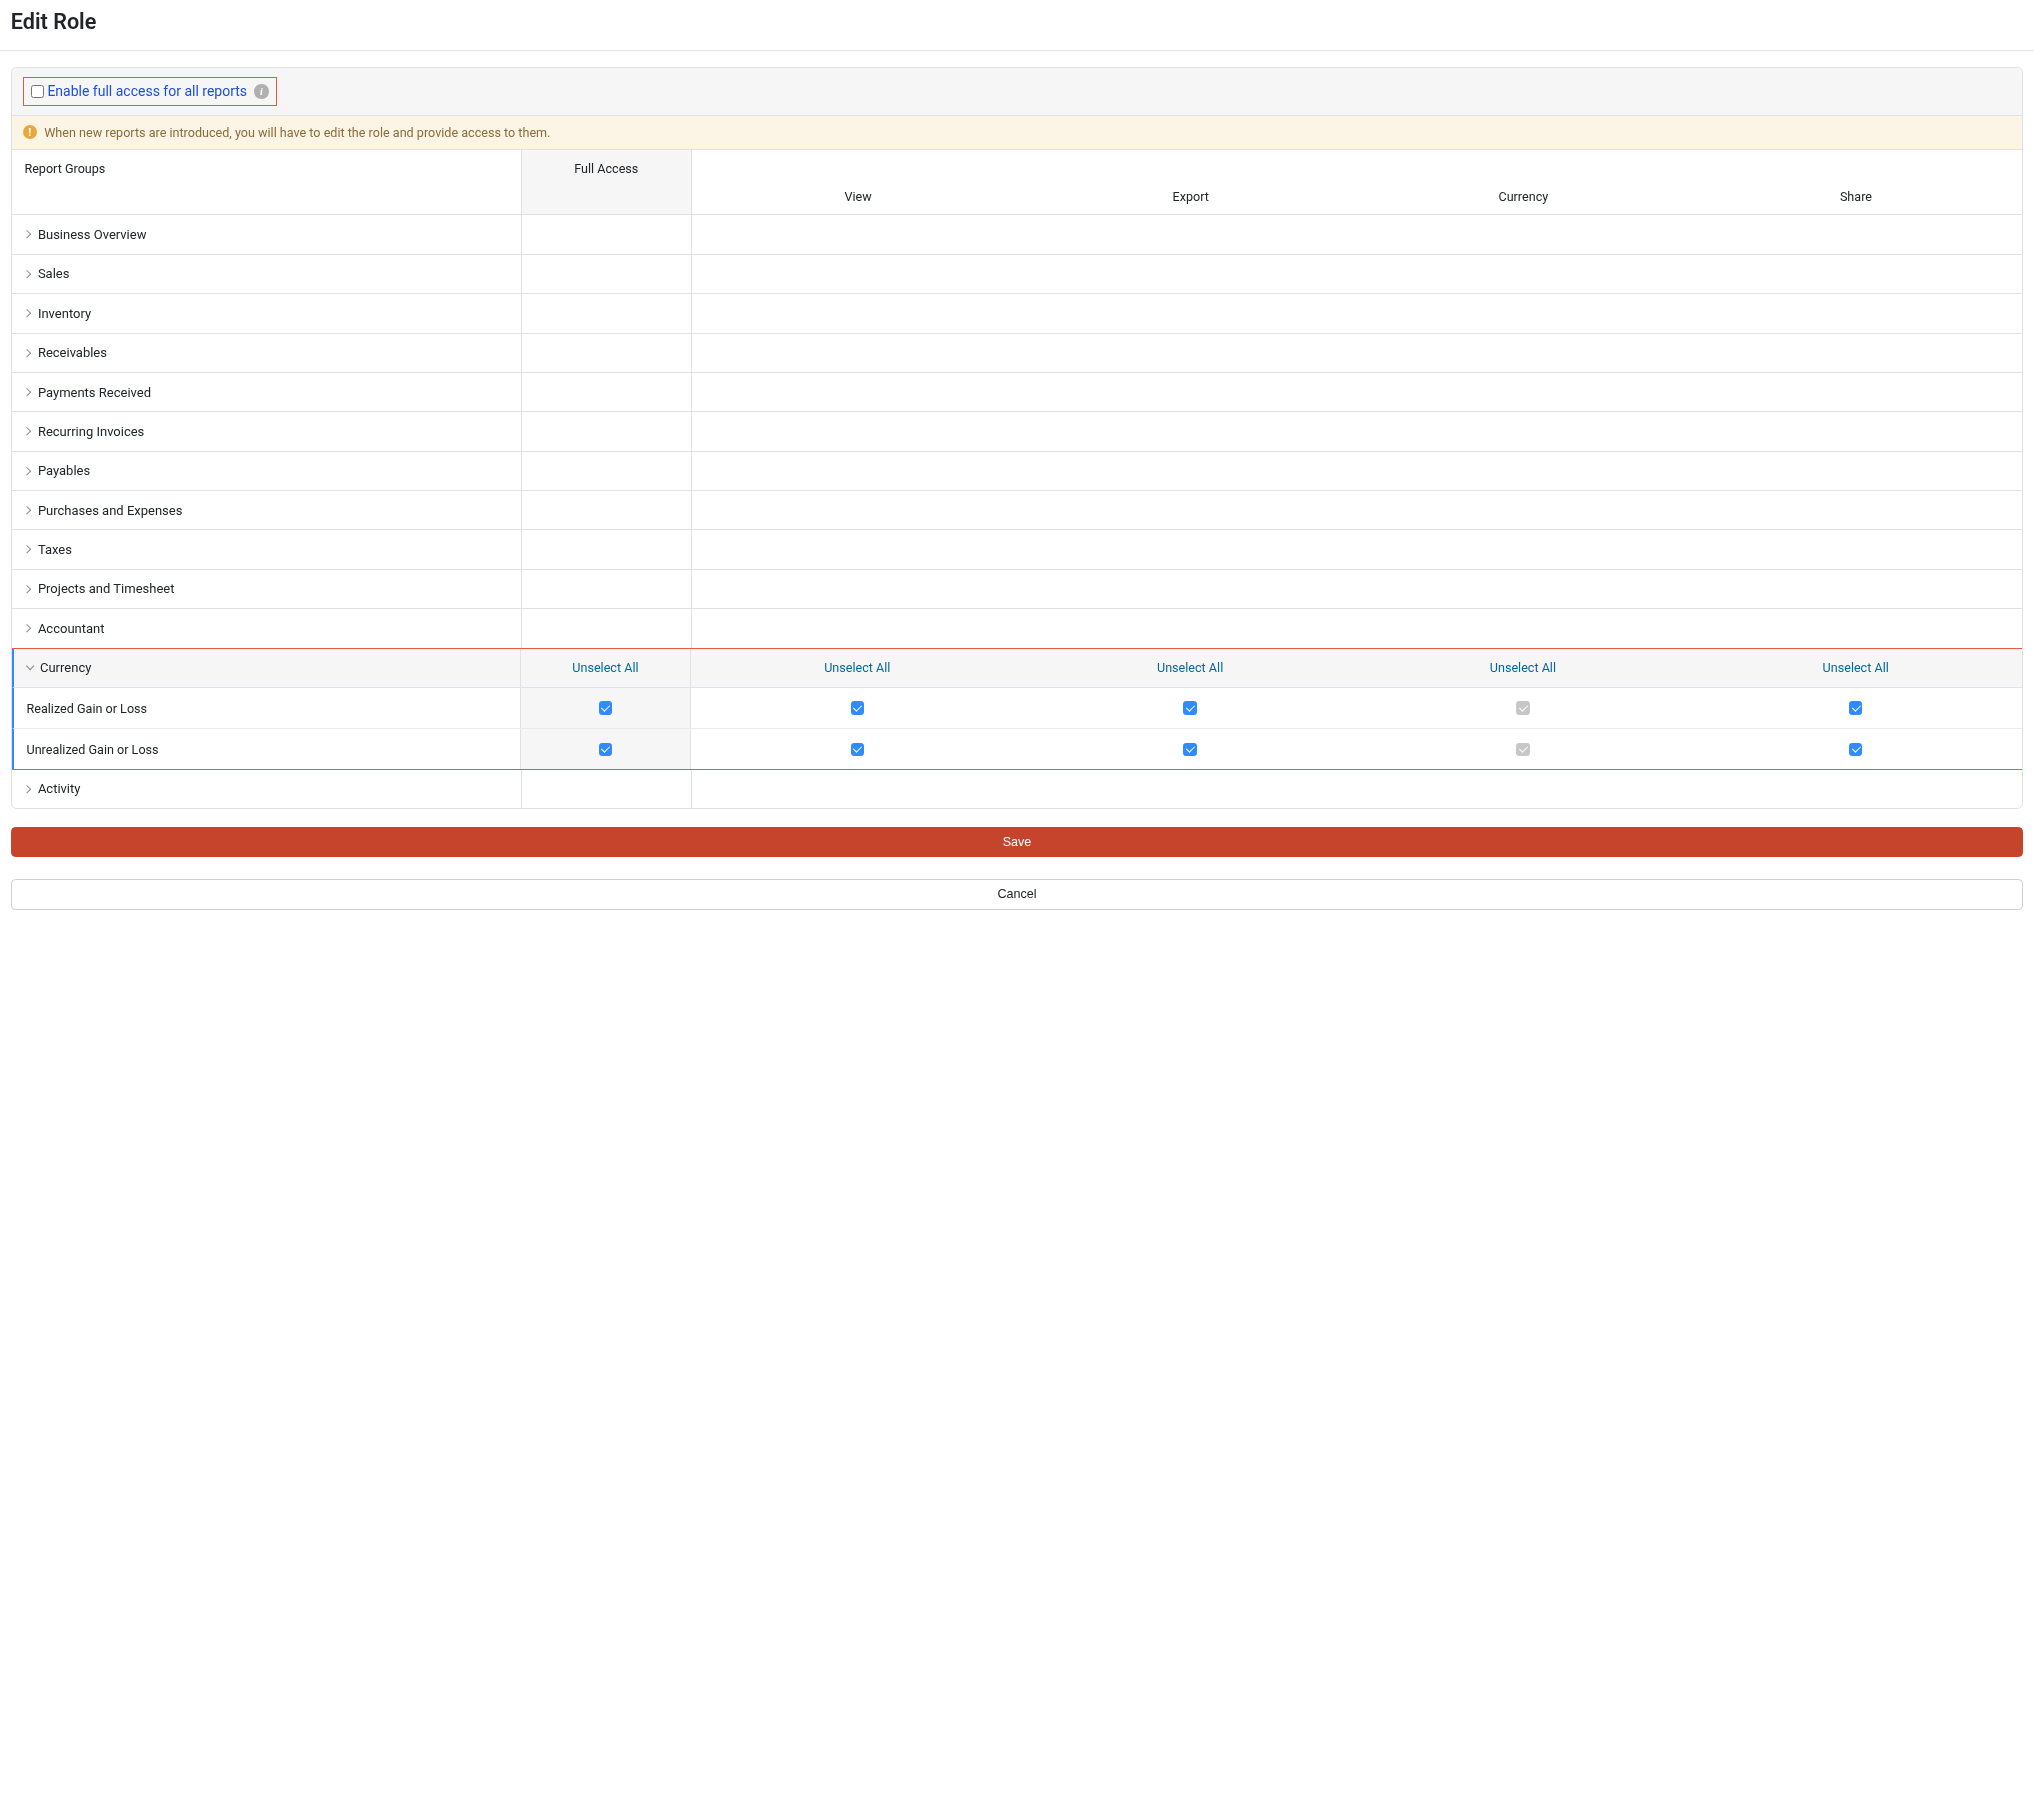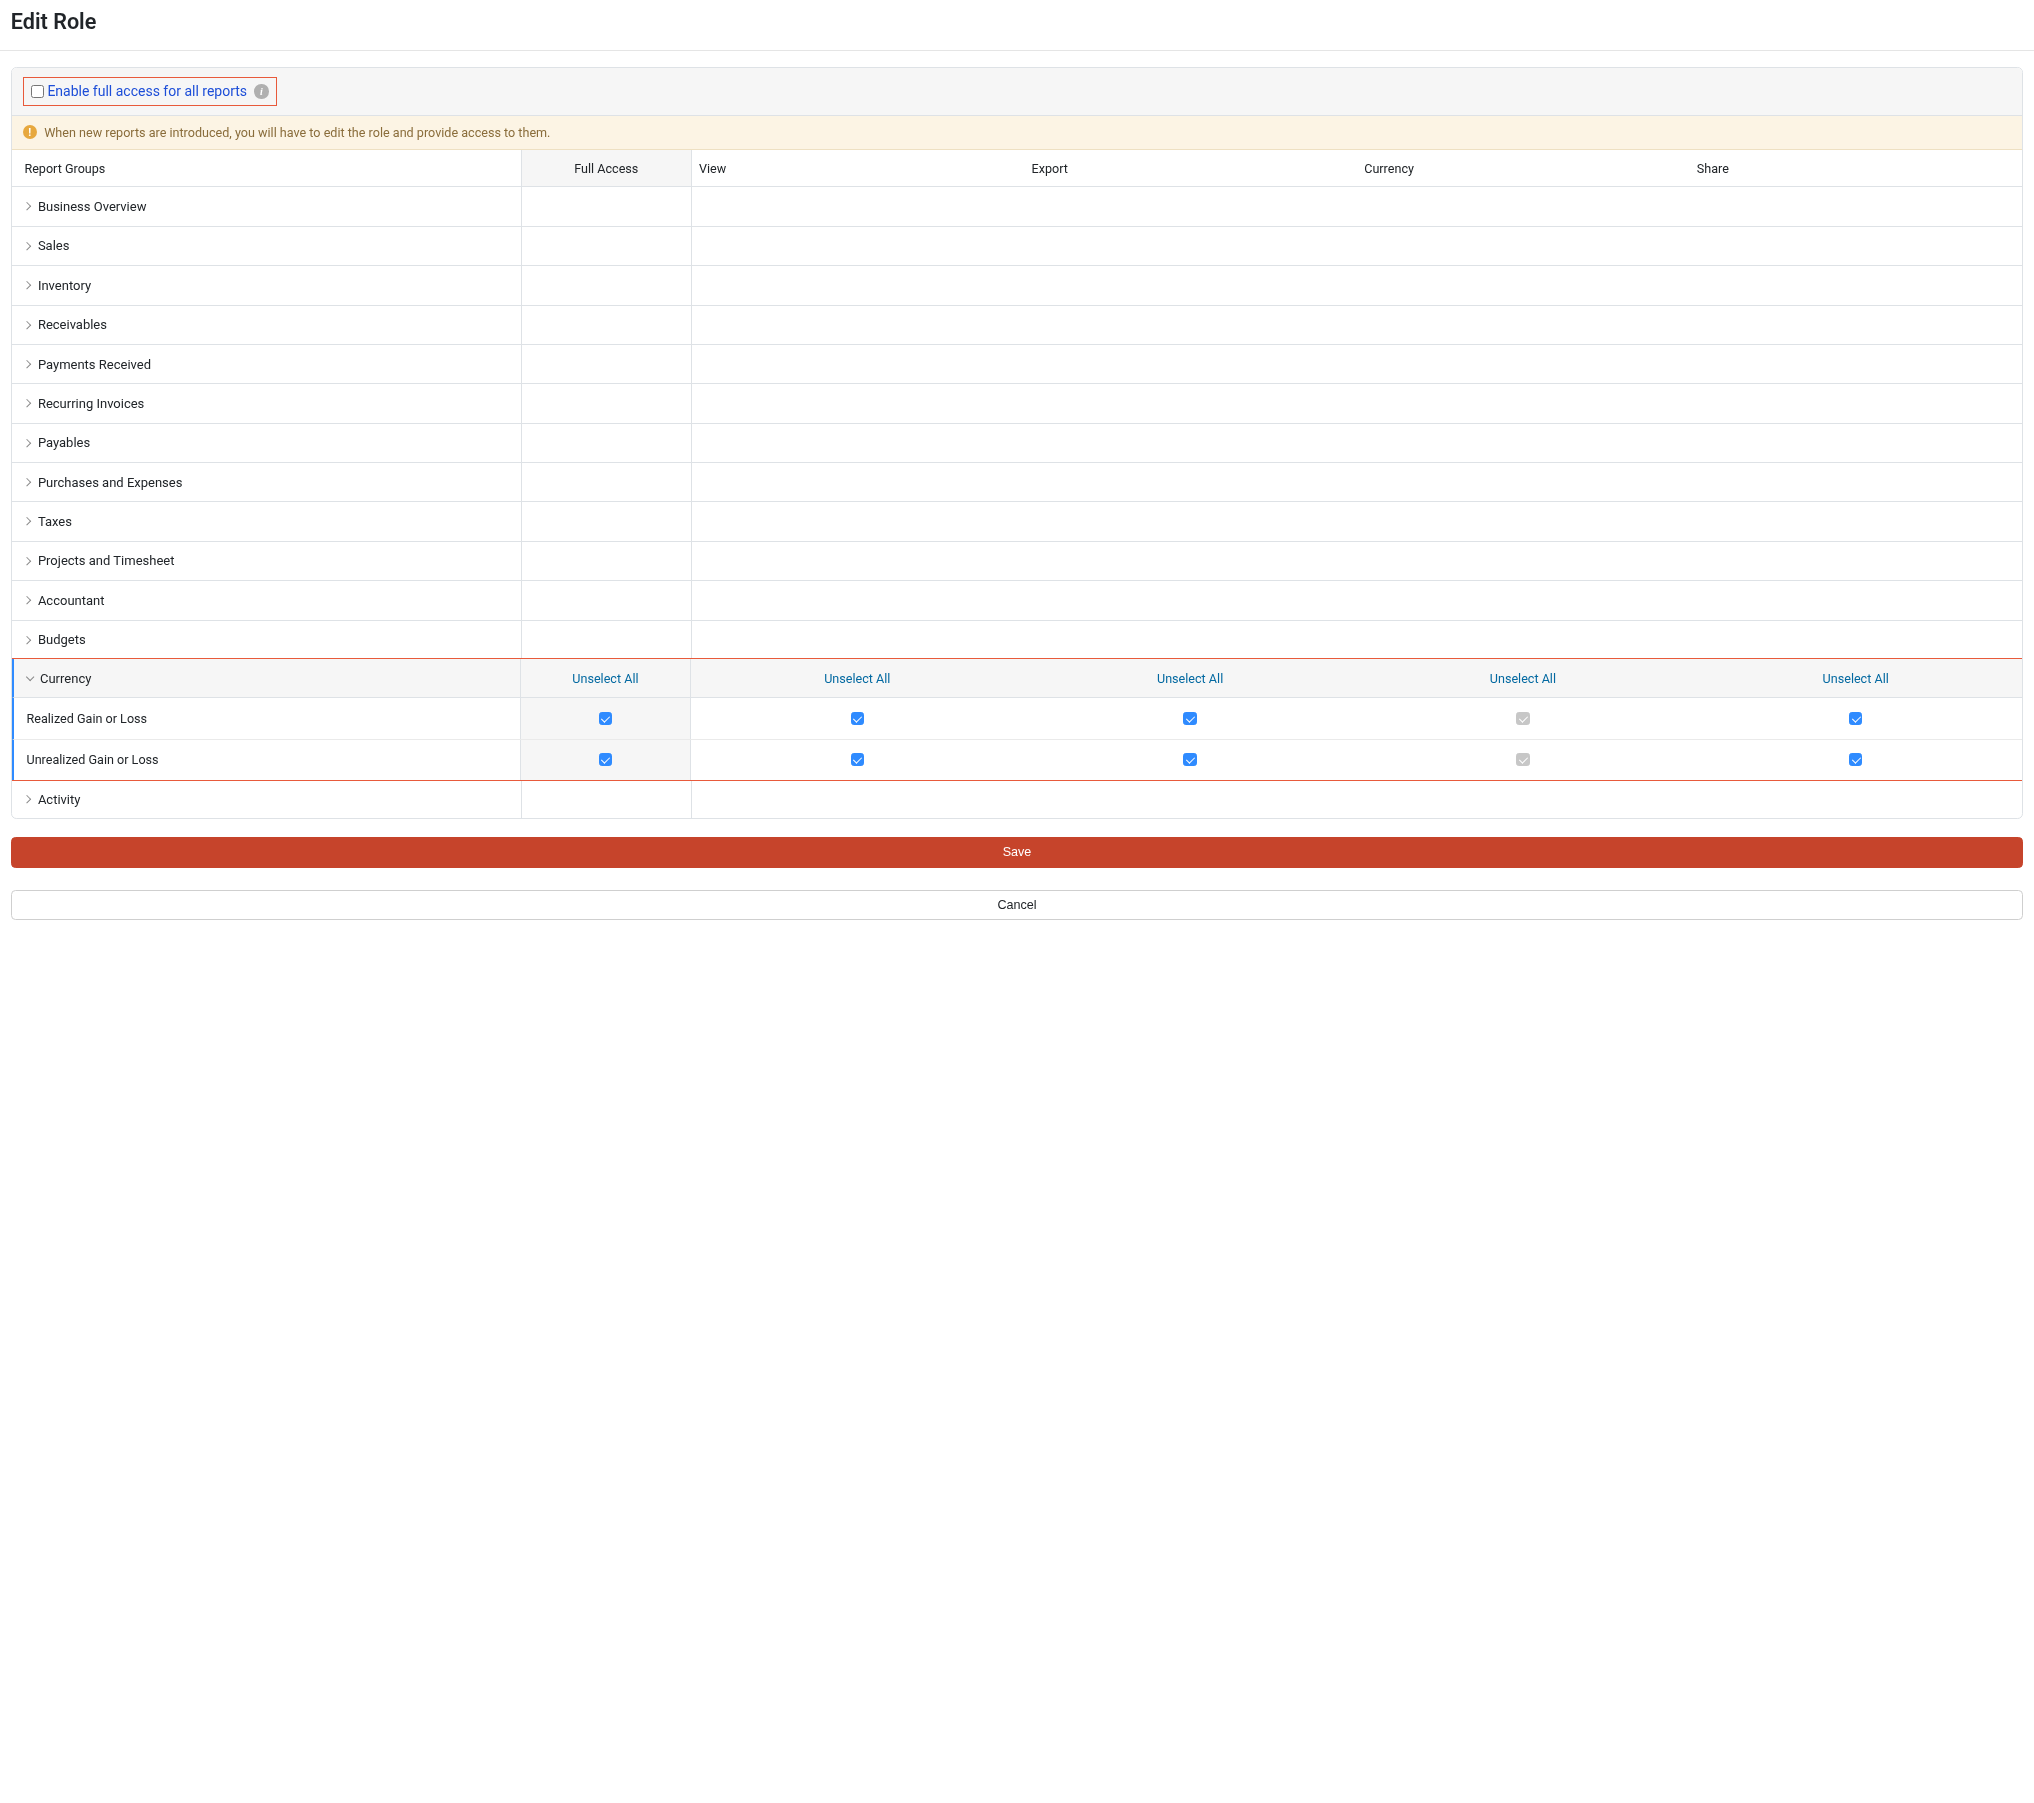--- a/index.html
+++ b/index.html
@@ -93,22 +93,23 @@
 .col-full {
   flex: 0 0 171px;
   text-align: center;
   padding: 10.8px 7.2px;
   background: #f6f6f6;
   border-left: 0.9px solid #dee2e6;
   border-right: 0.9px solid #dee2e6;
 }
 .col-perm {
   flex: 1 1 0;
-  text-align: left;
+  text-align: center;
   padding: 10.8px 7.2px;
+  margin-top: 28px;
 }
 .group-row {
   display: flex;
   border-bottom: 0.9px solid #dee2e6;
 }
 .group-row:last-child { border-bottom: none; }
 .group-label {
   flex: 0 0 509px;
   padding: 11.7px 12.6px;
   display: flex;
@@ -410,24 +411,20 @@
           </div>
           <div class="group-full-col"></div>
           <div class="group-rest">
             <div></div>
             <div></div>
             <div></div>
             <div></div>
           </div>
         </div>
         <div class="group-row">
-          <div class="group-label">
-            <span class="chevron"></span>
-            <span>Budgets</span>
-          </div>
           <div class="group-full-col"></div>
           <div class="group-rest">
             <div></div>
             <div></div>
             <div></div>
             <div></div>
           </div>
         </div>
       </div>
 

